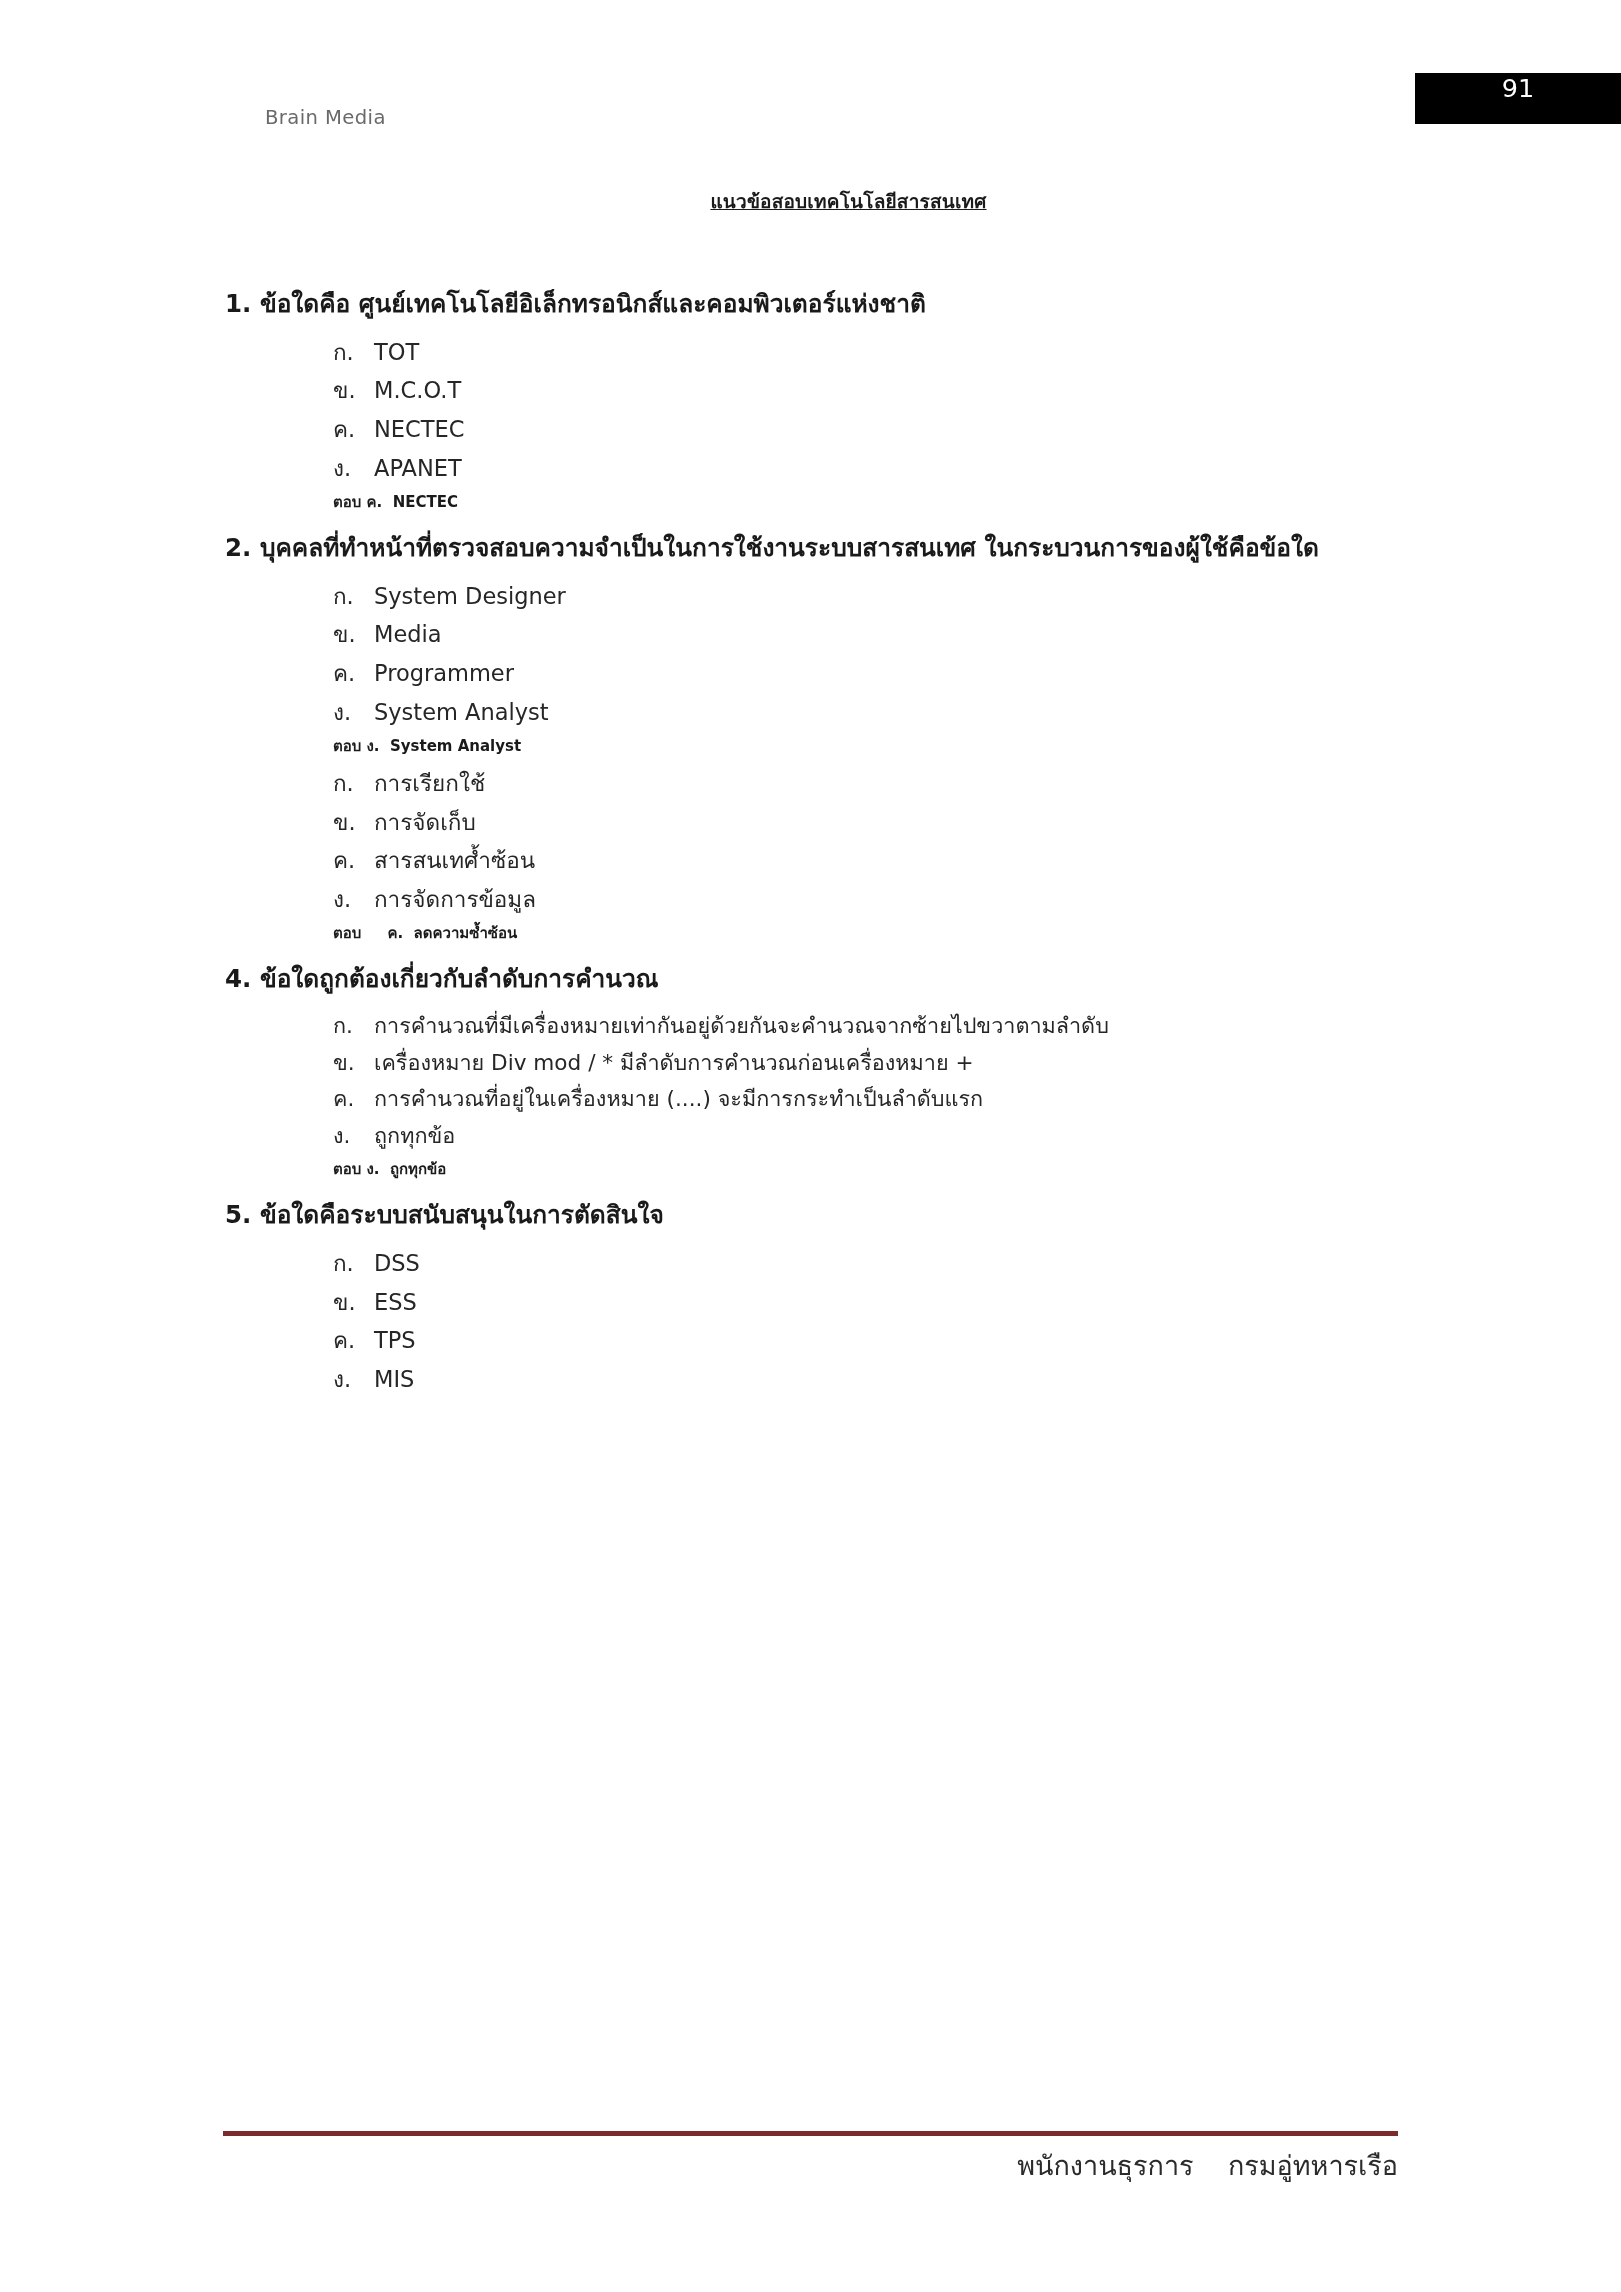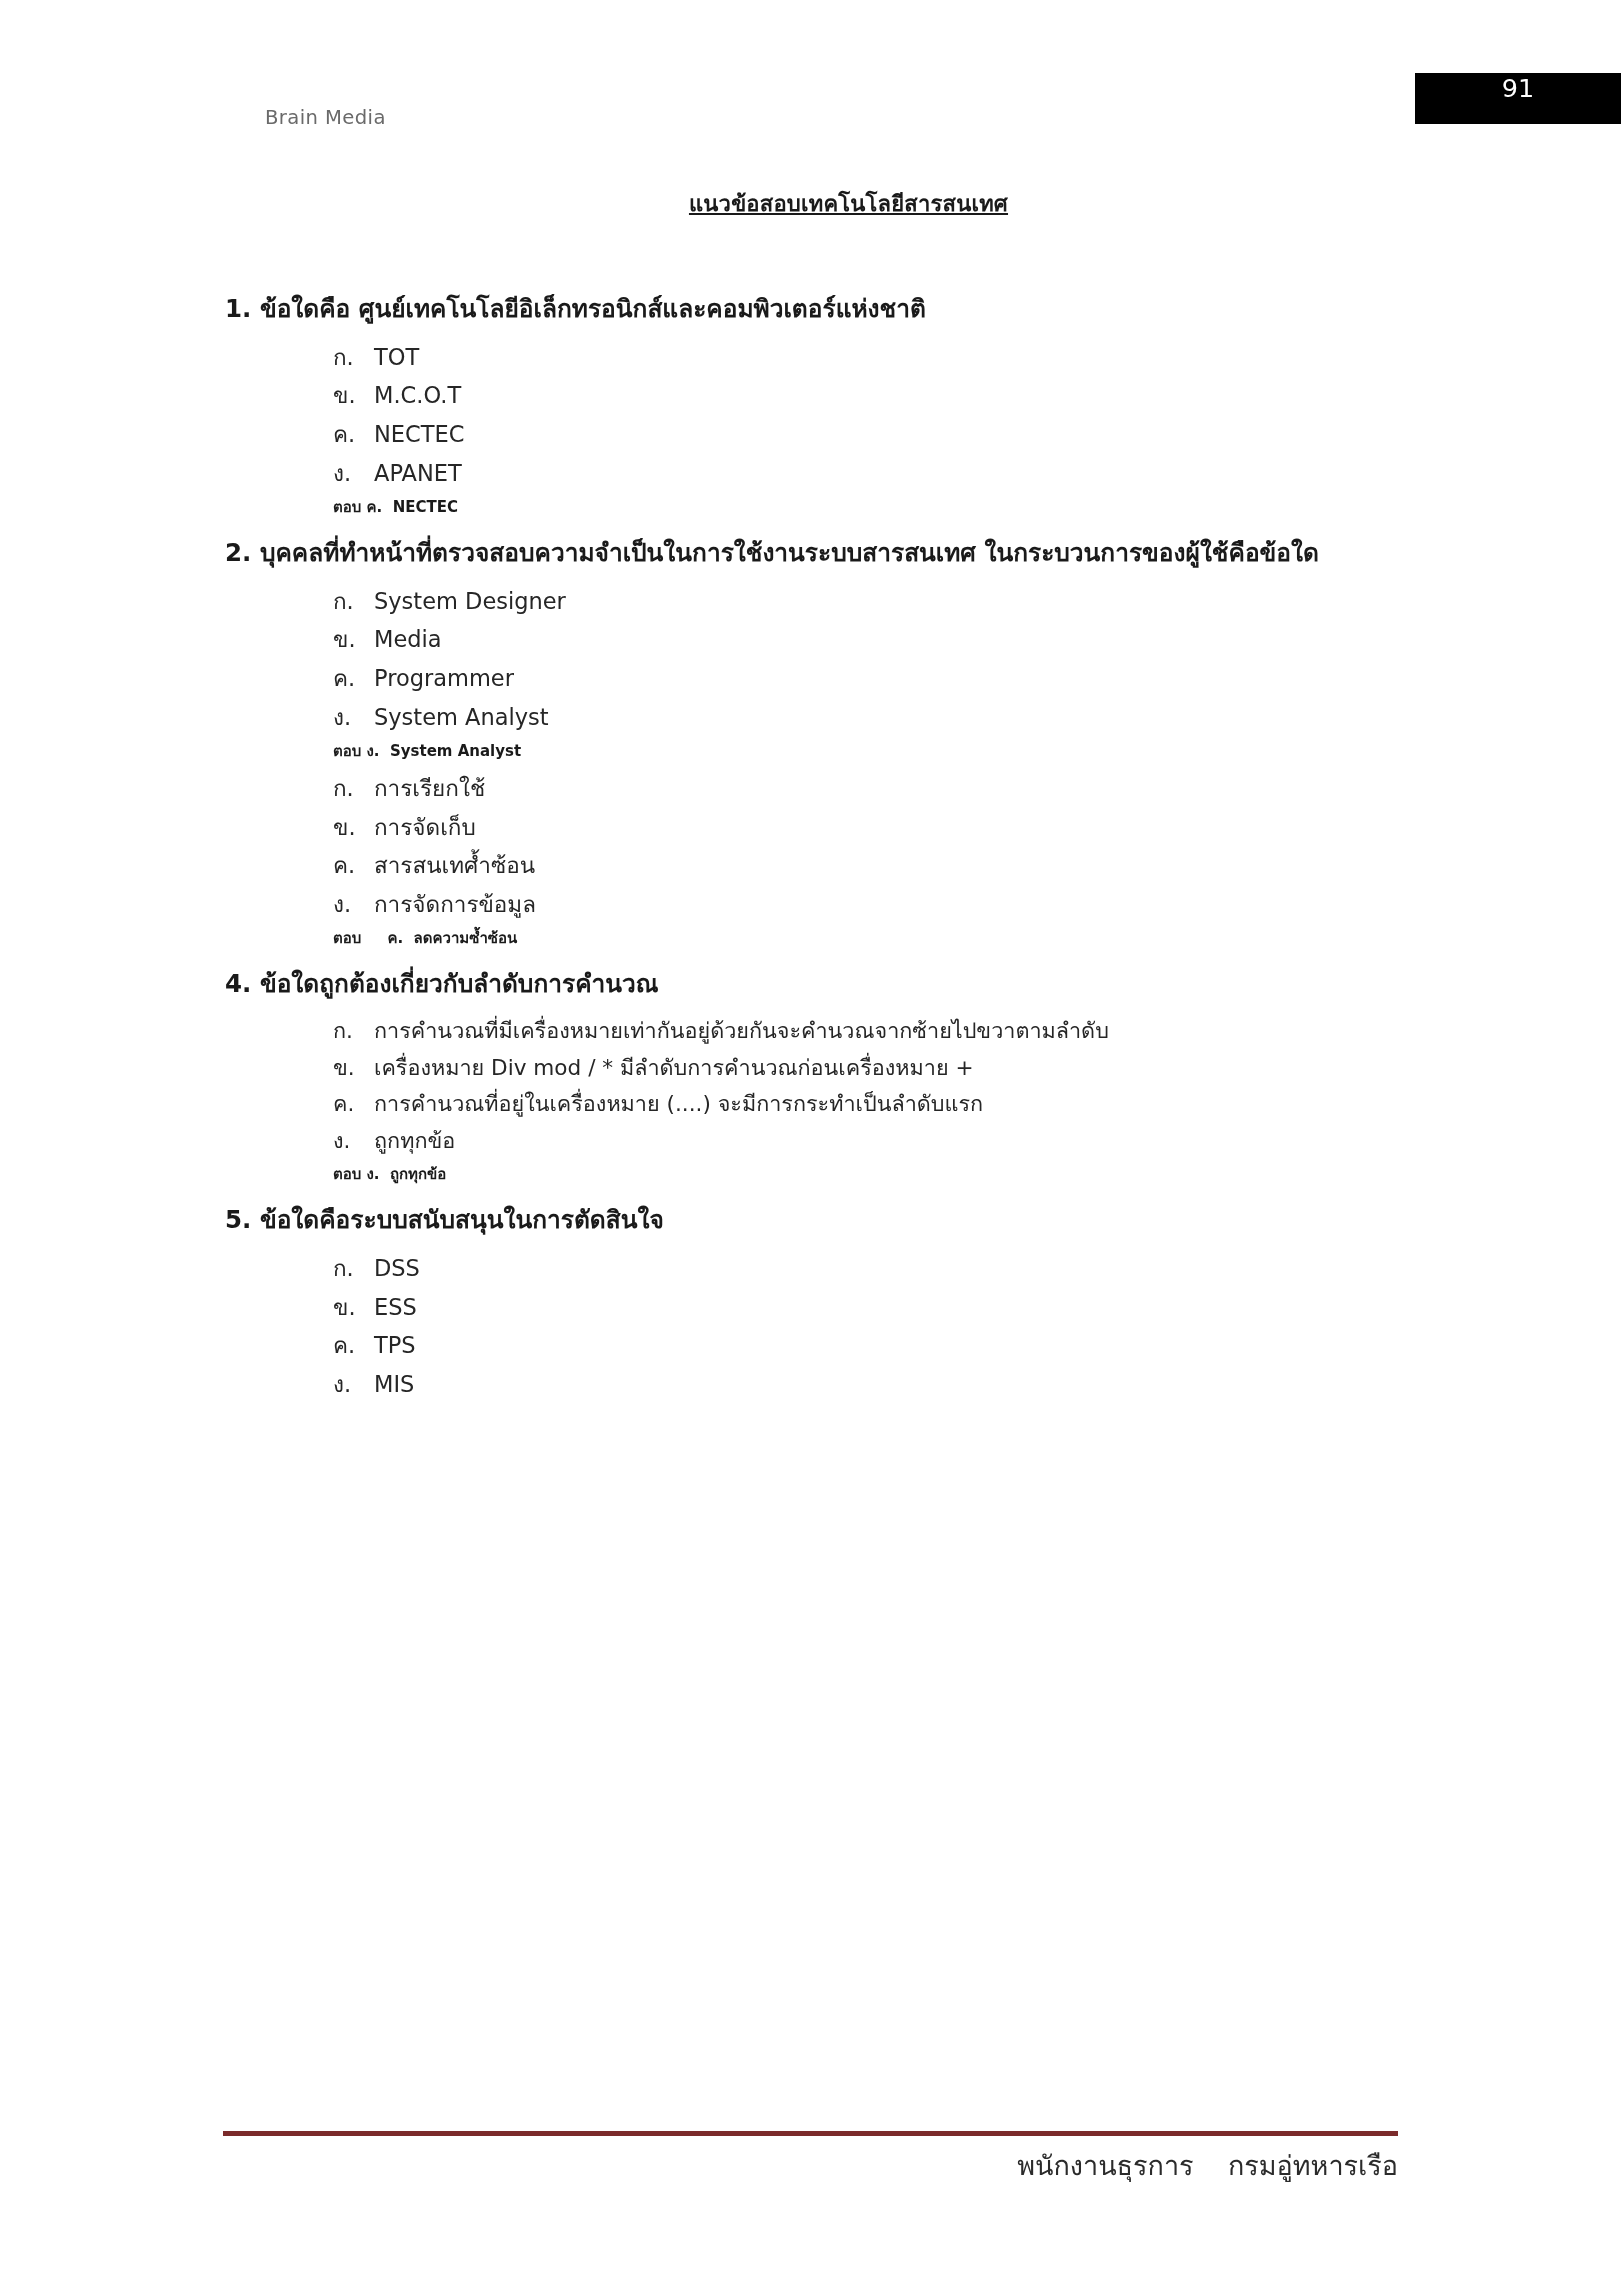--- a/index.html
+++ b/index.html
@@ -53,21 +53,21 @@
   }
   
   .content {
     position: absolute;
     left: 223px;
     right: 147px;
     top: 186px;
   }
   .doc-title {
     text-align: center;
-    font-size: 22px;
+    font-size: 19px;
     font-weight: bold;
     text-decoration: underline;
     margin-bottom: 69px;
     letter-spacing: 0.2px;
   }
   .question-block {
     margin-bottom: 3.9px;
   }
   .q-text {
     font-size: 24.5px;

